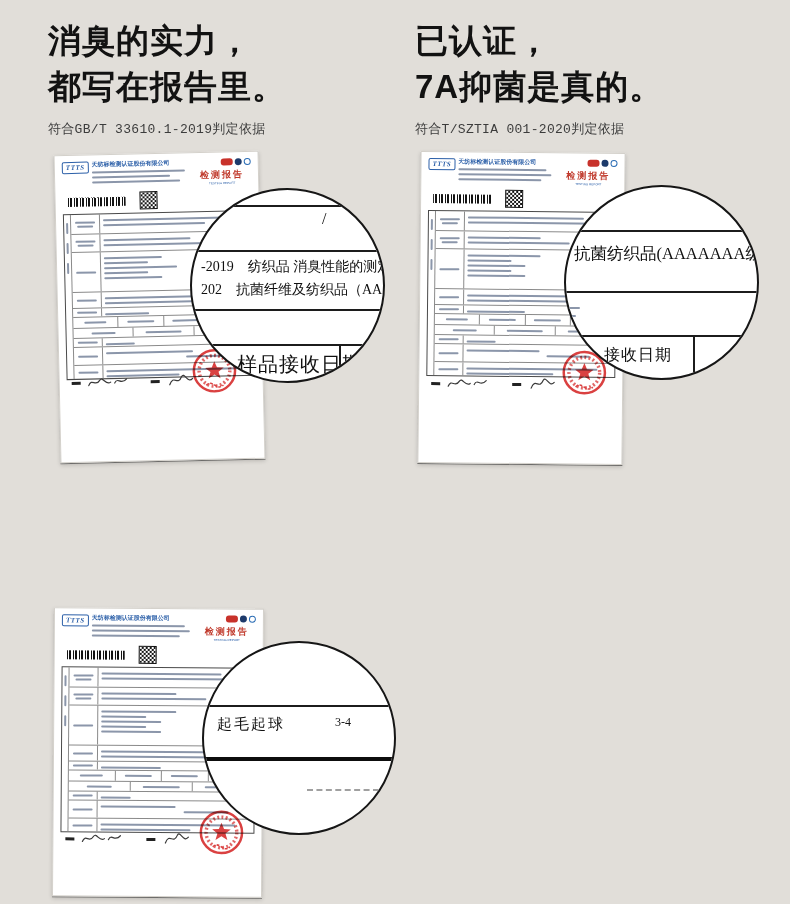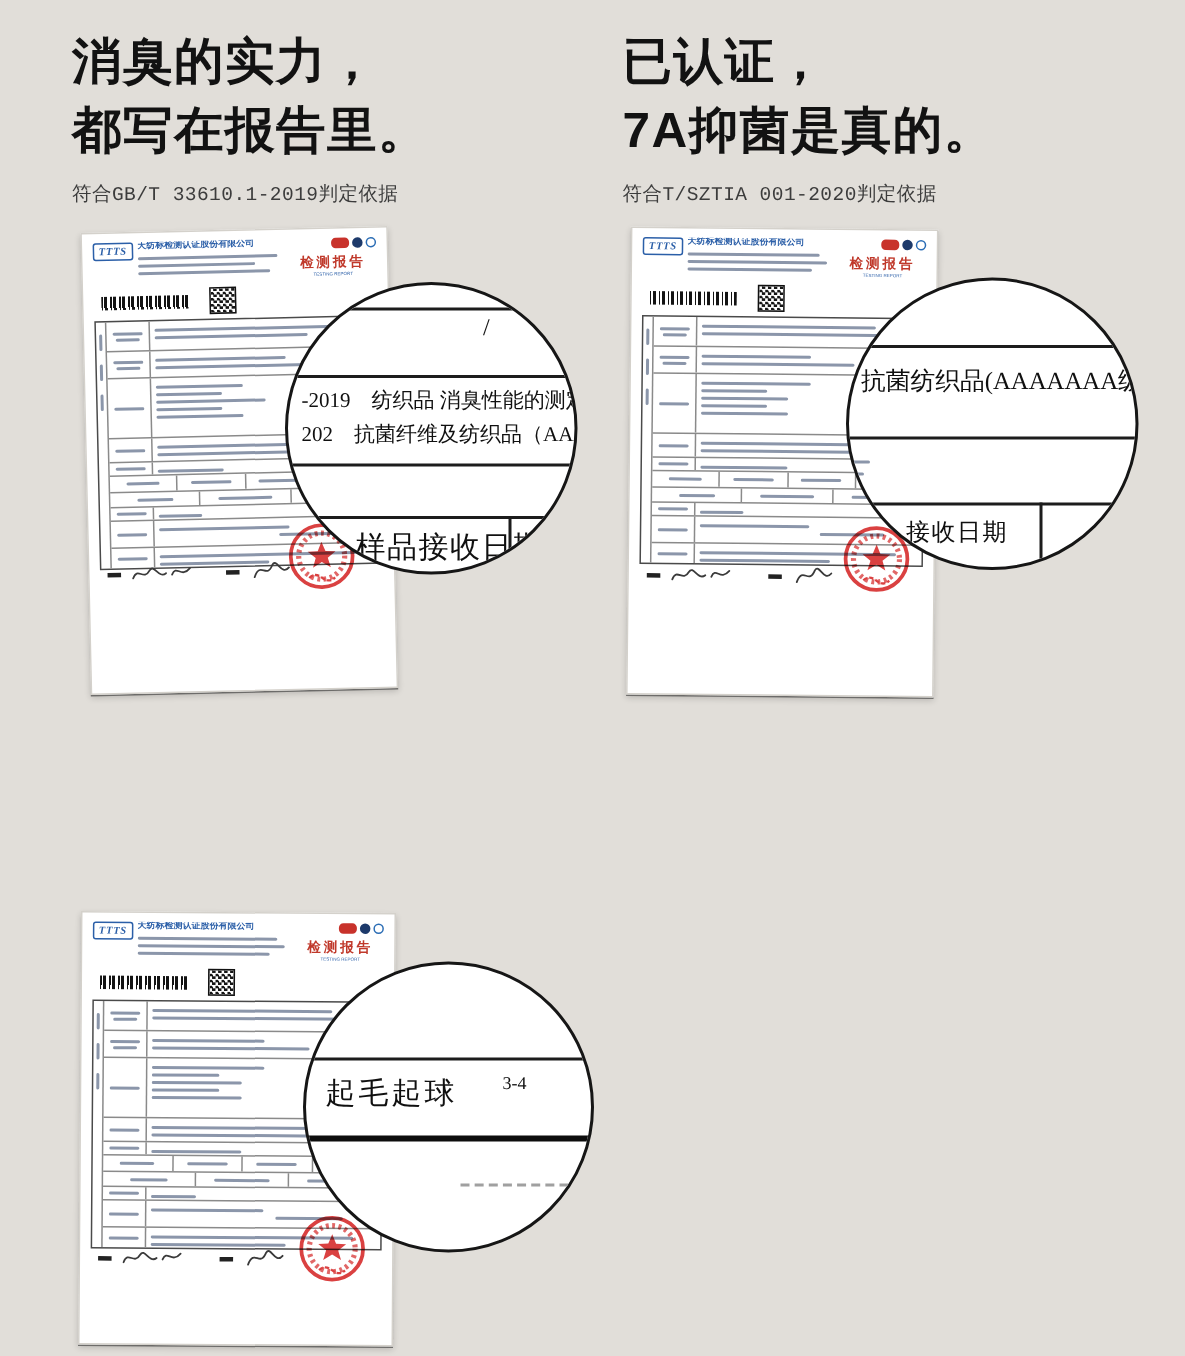--- a/index.html
+++ b/index.html
@@ -590,20 +590,20 @@
     <div class="hl" style="top:148px"></div>
     <div class="vl" style="left:127px;top:148px"></div>
     <div class="mtext" style="left:38px;top:158px;font-size:16px;letter-spacing:1px">接收日期</div>
     <div class="mtext" style="left:184px;top:158px;font-size:16px">2</div>
     <div class="frag" style="left:2px;top:120px;width:12px"></div>
     <div class="frag" style="left:1px;top:128px;width:9px"></div>
   </div>
 
   <div class="mag mag3">
     <div class="hl" style="top:62px"></div>
-    <div class="mtext" style="left:13px;top:72px;font-size:20px;letter-spacing:2px">起毛起球</div>
+    <div class="mtext" style="left:13px;top:72px;font-size:15px;letter-spacing:2px">起毛起球</div>
     <div class="mtext" style="left:131px;top:72px;font-size:12px">3-4</div>
     <div class="hl thick" style="top:114px"></div>
     <div class="dash" style="left:103px;top:146px;width:72px"></div>
     <div class="frag" style="left:3px;top:34px;width:13px"></div>
   </div>
 
 </div>
 
 </body></html>

